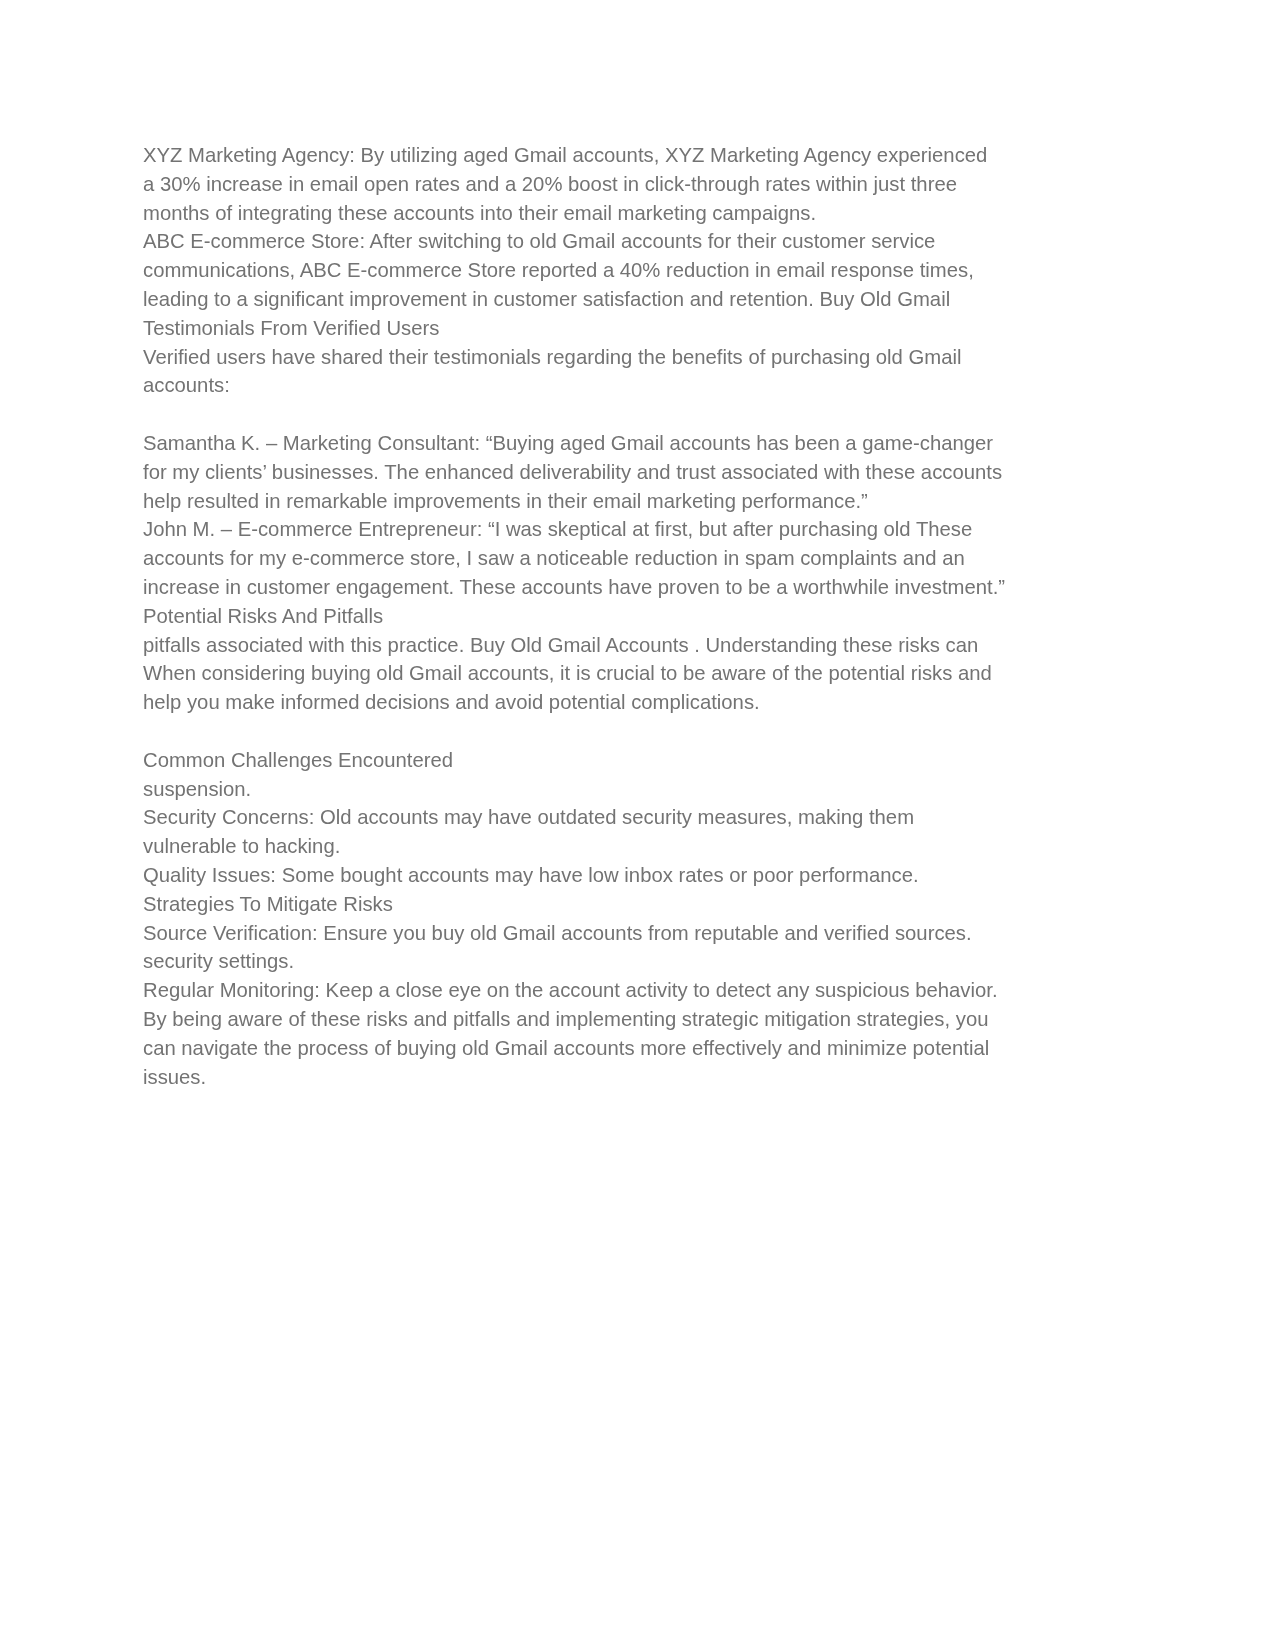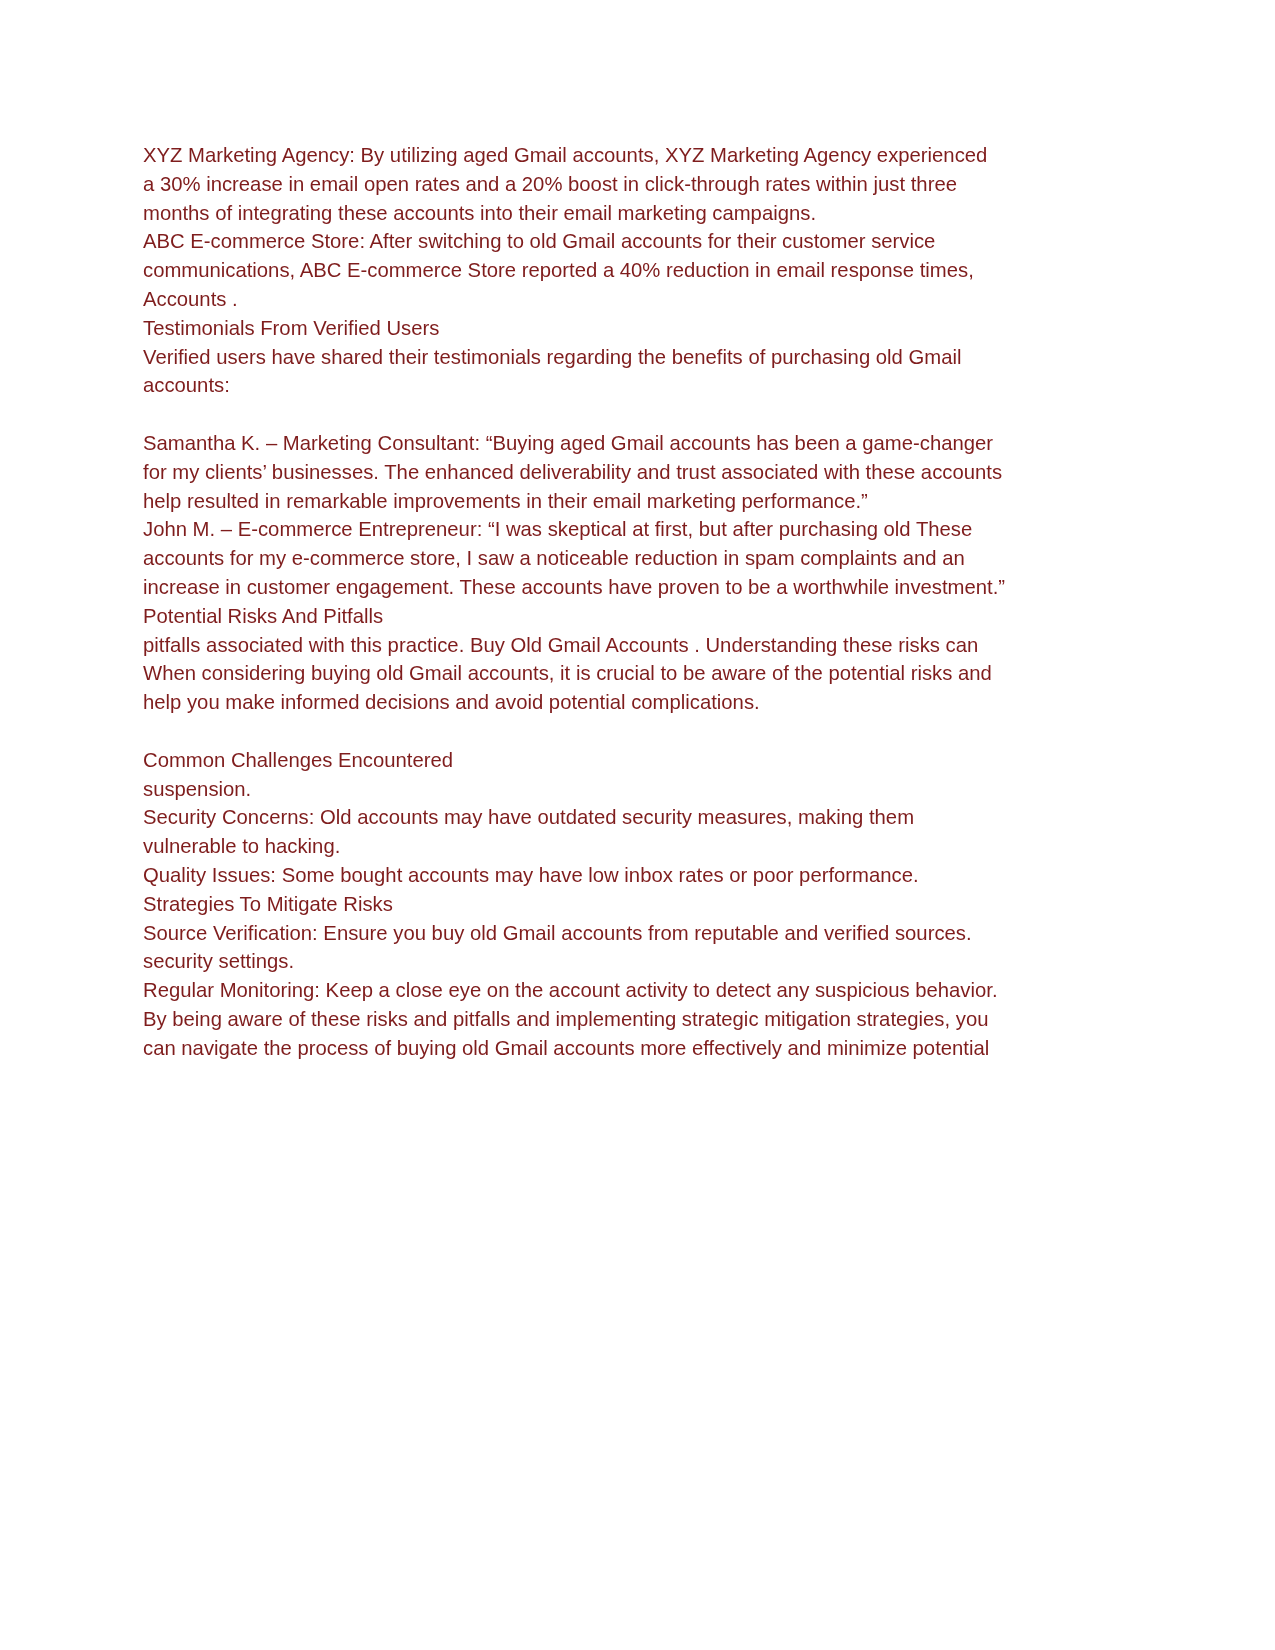--- a/index.html
+++ b/index.html
@@ -5,41 +5,41 @@
   html, body { margin: 0; padding: 0; background: #ffffff; }
   body { width: 1275px; height: 1650px; position: relative; overflow: hidden; }
   .page {
     position: absolute;
     left: 143px;
     top: 141px;
     width: 940px;
     font-family: "Liberation Sans", sans-serif;
     font-size: 20.3px;
     line-height: 28.8px;
-    color: #7f1d1d;
+    color: #737373;
   }
   .line { white-space: nowrap; height: 28.8px; }
   .blank { height: 28.8px; }
   .bold { font-weight: normal; }
 </style>
 </head>
 <body>
 
 <div class="page">
 
   <div>
     <div class="line">XYZ Marketing Agency: By utilizing aged Gmail accounts, XYZ Marketing Agency experienced</div>
     <div class="line">a 30% increase in email open rates and a 20% boost in click-through rates within just three</div>
     <div class="line">months of integrating these accounts into their email marketing campaigns.</div>
   </div>
 
   <div>
     <div class="line">ABC E-commerce Store: After switching to old Gmail accounts for their customer service</div>
     <div class="line">communications, ABC E-commerce Store reported a 40% reduction in email response times,</div>
-    <div class="line">Accounts .</div>
+    <div class="line">leading to a significant improvement in customer satisfaction and retention. Buy Old Gmail</div>
   </div>
 
   <div class="line">Testimonials From Verified Users</div>
   <div>
     <div class="line">Verified users have shared their testimonials regarding the benefits of purchasing old Gmail</div>
     <div class="line">accounts:</div>
   </div>
 
   <div class="blank"></div>
 
@@ -76,15 +76,16 @@
 
   <div class="line">Strategies To Mitigate Risks</div>
   <div class="line">Source Verification: Ensure you buy old Gmail accounts from reputable and verified sources.</div>
   <div>
     <div class="line">security settings.</div>
   </div>
   <div class="line">Regular Monitoring: Keep a close eye on the account activity to detect any suspicious behavior.</div>
   <div>
     <div class="line">By being aware of these risks and pitfalls and implementing strategic mitigation strategies, you</div>
     <div class="line">can navigate the process of buying old Gmail accounts more effectively and minimize potential</div>
+    <div class="line">issues.</div>
   </div>
 
 </div>
 
 </body></html>

